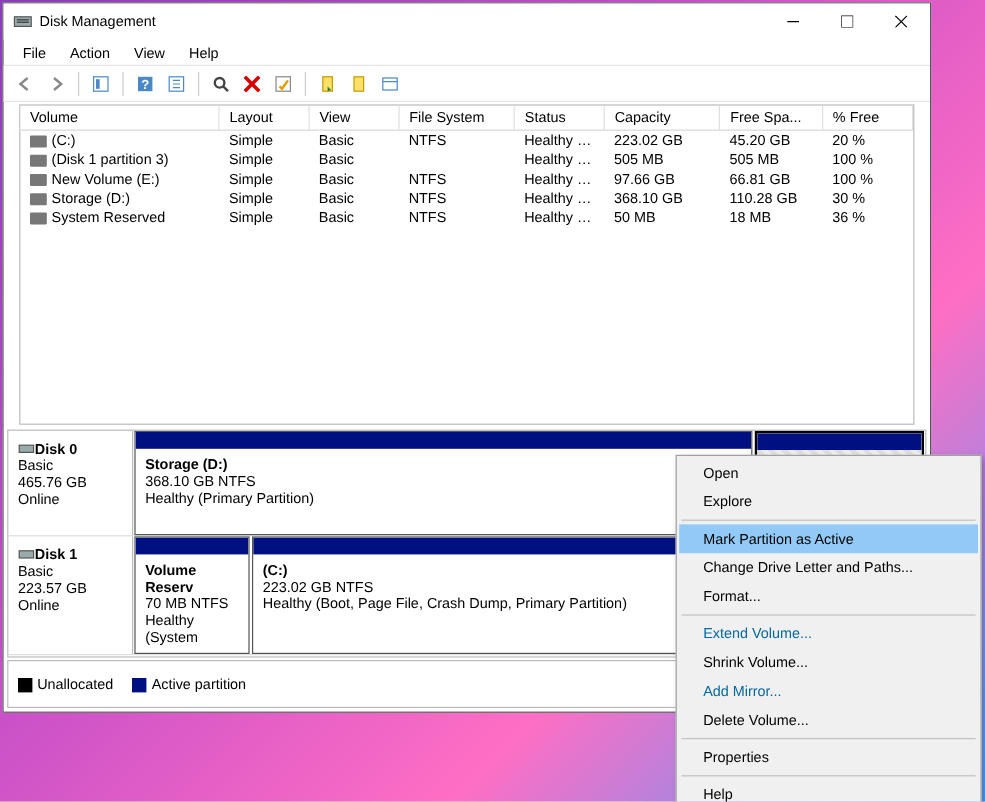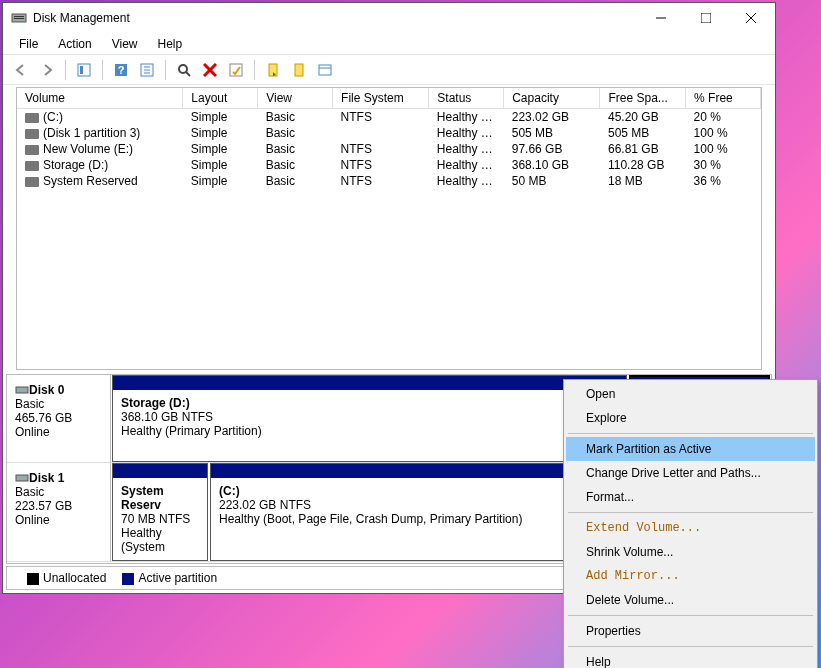--- a/index.html
+++ b/index.html
@@ -109,44 +109,44 @@
     overflow: hidden;
   }
   .part-header { height: 14px; background: #001080; }
   .part-body { padding: 6px 8px; font-size: 12px; }
   .part-body .pn { font-weight: bold; }
   .part.selected .part-body {
     background: repeating-linear-gradient(45deg, #f0f0f0 0 4px, #e0e0e0 4px 8px);
   }
   .part.selected { border: 2px solid #000; }
   .legend {
-    height: 24px;
+    height: 40px;
     margin: 0 3px 3px 3px;
     border: 1px solid #bbb;
     display: flex;
     align-items: center;
-    padding: 0 20px;
+    padding: 0 8px;
     gap: 16px;
     background: #fff;
   }
   .legend .sw { display: inline-block; width: 12px; height: 12px; margin-right: 4px; vertical-align: middle; }
   .context-menu {
     position: absolute;
     left: 563px;
     top: 379px;
     width: 255px;
     background: #f0f0f0;
     border: 1px solid #a0a0a0;
     box-shadow: 3px 3px 6px rgba(0,0,0,.25);
     padding: 2px;
     font-size: 12px;
   }
   .ctx-item { padding: 5px 20px; }
   .ctx-item.highlight { background: #91c9f7; }
-  .ctx-item.disabled { color: #a16207; font-family: Liberation Mono, monospace; }
+  .ctx-item.disabled { color: #0369a1; }
   .ctx-sep { height: 1px; background: #c0c0c0; margin: 3px 2px; }
   .disk-icon { width:14px; height:14px; }
 </style>
 </head>
 <body>
 
 <div class="window">
   <div class="titlebar">
     <svg class="app-icon" viewBox="0 0 16 16">
         <rect x="1" y="4" width="14" height="8" fill="#9aa" stroke="#555"></rect>
@@ -372,21 +372,21 @@
             <span>Disk 1</span>
           </div>
         <div>Basic</div>
         <div>223.57 GB</div>
         <div>Online</div>
       </div>
       <div class="disk-parts">
         <div class="part" style="width:96px;flex:none">
           <div class="part-header"></div>
           <div class="part-body">
-            <div class="pn">System Reserv</div>
+            <div class="pn">Volume Reserv</div>
             <div>70 MB NTFS</div>
             <div>Healthy (System</div>
           </div>
         </div>
         <div class="part" style="flex:1">
           <div class="part-header"></div>
           <div class="part-body">
             <div class="pn">(C:)</div>
             <div>223.02 GB NTFS</div>
             <div>Healthy (Boot, Page File, Crash Dump, Primary Partition)</div>

